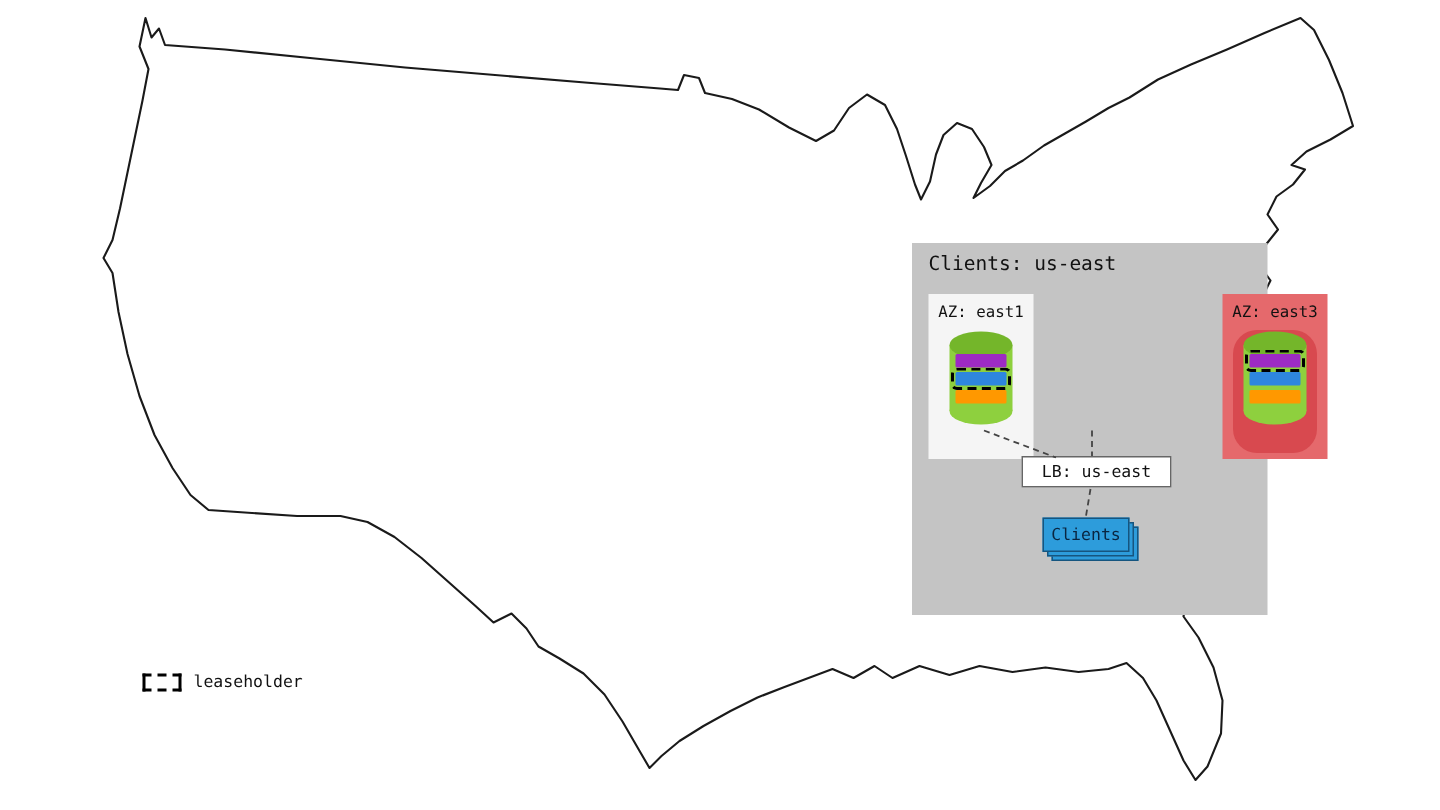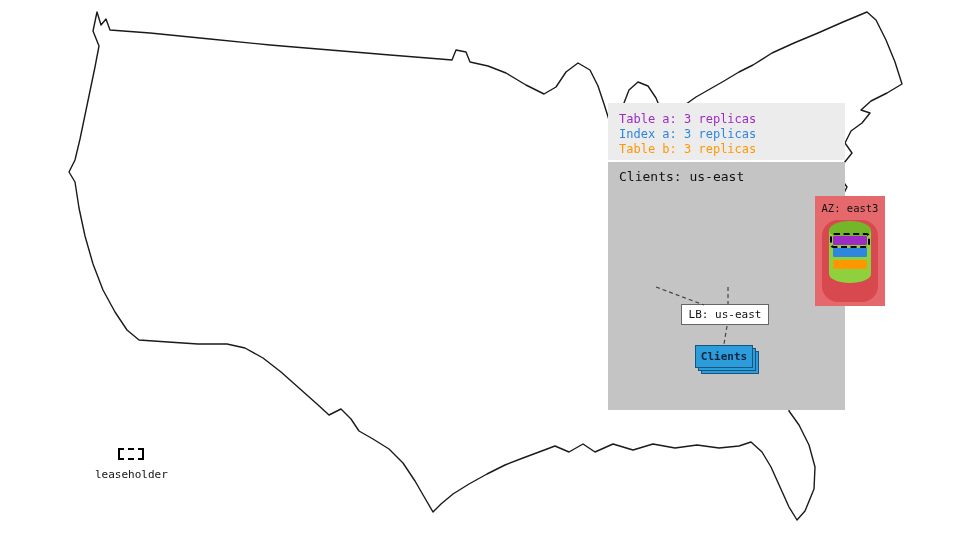--- a/index.html
+++ b/index.html
@@ -19,34 +19,34 @@
   .az{position:absolute;top:34px;width:70px;height:110px;background:#f5f5f5;}
   .az1{left:11px}.az2{left:85px}.az3{left:159px;}
   .az-label{position:absolute;top:6px;left:0;width:100%;text-align:center;font-size:10.5px;color:#111;}
   .az-inner-red{position:absolute;left:7px;top:24px;width:56px;height:82px;border-radius:16px;}
 
   .cyl{position:absolute;left:11px;top:24px;width:48px;height:66px;}
   .bar{position:absolute;left:7px;width:34px;height:9px;border-radius:1px;}
   .bar.b1{top:16px}.bar.b2{top:28px}.bar.b3{top:40px}
   .bar.leaseholder{outline:2px dashed #000;outline-offset:1px;}
 
-  .lb-box{position:absolute;left:73px;top:142px;width:88px;height:21px;background:#fff;
+  .lb-box{position:absolute;left:73px;top:142px;width:100px;height:21px;background:#fff;
           border:1px solid #666;box-sizing:border-box;text-align:center;line-height:19px;
           font-size:11px;color:#111;}
 
   .clients{position:absolute;left:87px;top:183px;width:66px;height:31px;}
   .client-layer{position:absolute;width:58px;height:23px;border:1px solid #16557f;box-sizing:border-box;}
   .client-layer.l2{left:6px;top:6px}.client-layer.l1{left:3px;top:3px}
   .client-main{position:absolute;left:0;top:0;width:58px;height:23px;border:1px solid #16557f;
-               box-sizing:border-box;text-align:center;line-height:21px;font-size:11px;color:#0a2540;font-weight:bold;}
+               box-sizing:border-box;text-align:center;line-height:21px;font-size:11px;color:#0a2540;}
 
   .connectors{position:absolute;left:0;top:0;pointer-events:none;}
   .connectors path{stroke:#444;stroke-width:1.2;stroke-dasharray:4,3;fill:none;}
 
-  .map-legend{position:absolute;left:95px;top:448px;display:flex;align-items:center;gap:8px;flex-direction:column;}
+  .map-legend{position:absolute;left:95px;top:448px;display:flex;align-items:center;gap:8px;}
   .lh-swatch{display:inline-block;width:22px;height:8px;border:2px dashed #000;background:#fff;}
   .lh-label{font-size:11px;color:#111;}
 </style>
 </head>
 <body>
 
 <div class="canvas">
 
   <svg id="map-svg" width="960" height="540" viewBox="0 0 960 540">
     <path d="M99,46 L93,31 L97,12 L101,25 L106,19 L110,30
@@ -71,29 +71,37 @@
          L595,452 L583,444 L569,452 L555,446 L539,452 L523,458
          L505,465 L487,474 L469,484 L453,494 L441,504 L433,512
          L426,500 L415,481 L403,463 L389,449 L373,439 L359,431
          L351,419 L341,409 L329,415 L317,404
          L299,388 L281,372 L263,358 L245,348 L227,344
          L198,344 L168,342 L139,340
          L127,330 L115,312 L103,290 L93,264 L85,236 L79,208 L75,182
          L69,172 L75,160 L80,139 L85,115 L90,91 L95,67 Z" fill="#ffffff" stroke="#1a1a1a" stroke-width="1.4" stroke-linejoin="round"></path>
   </svg>
 
-  <div class="legend-panel" style="background-color: rgb(236, 236, 236);">
-    <div class="legend-line" style="color: rgb(157, 43, 196);">Table a: 3 replicas</div>
-    <div class="legend-line" style="color: rgb(46, 134, 222);">Index a: 3 replicas</div>
-    <div class="legend-line" style="color: rgb(255, 152, 0);">Table b: 3 replicas</div>
-  </div>
 
   <div class="region-panel" style="background-color: rgb(196, 196, 196);">
     <div class="region-title">Clients: us-east</div>
 
+    <div class="az az1" style="background-color: rgb(245, 245, 245);">
+      <div class="az-label">AZ: east1</div>
+      <div class="cyl">
+        <svg width="48" height="66" viewBox="0 0 48 66">
+          <rect x="3" y="10" width="42" height="44" fill="#8ed03e"></rect>
+          <ellipse cx="24" cy="54" rx="21" ry="9" fill="#8ed03e"></ellipse>
+          <ellipse cx="24" cy="10" rx="21" ry="9" fill="#74b62a"></ellipse>
+        </svg>
+        <div class="bar b1" style="background-color: rgb(157, 43, 196);"></div>
+        <div class="bar b2 leaseholder" style="background-color: rgb(46, 134, 222);"></div>
+        <div class="bar b3" style="background-color: rgb(255, 152, 0);"></div>
+      </div>
+    </div>
 
 
     <div class="az az3" style="background-color: rgb(229, 105, 108); margin-left: 48px;">
       <div class="az-inner-red" style="background-color: rgb(216, 73, 79);"></div>
       <div class="az-label">AZ: east3</div>
       <div class="cyl">
         <svg width="48" height="66" viewBox="0 0 48 66">
           <rect x="3" y="10" width="42" height="44" fill="#8ed03e"></rect>
           <ellipse cx="24" cy="54" rx="21" ry="9" fill="#8ed03e"></ellipse>
           <ellipse cx="24" cy="10" rx="21" ry="9" fill="#74b62a"></ellipse>

